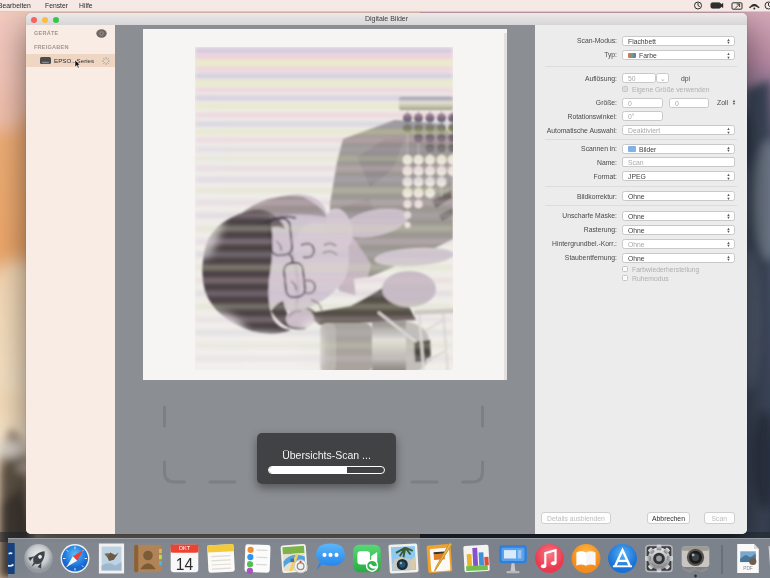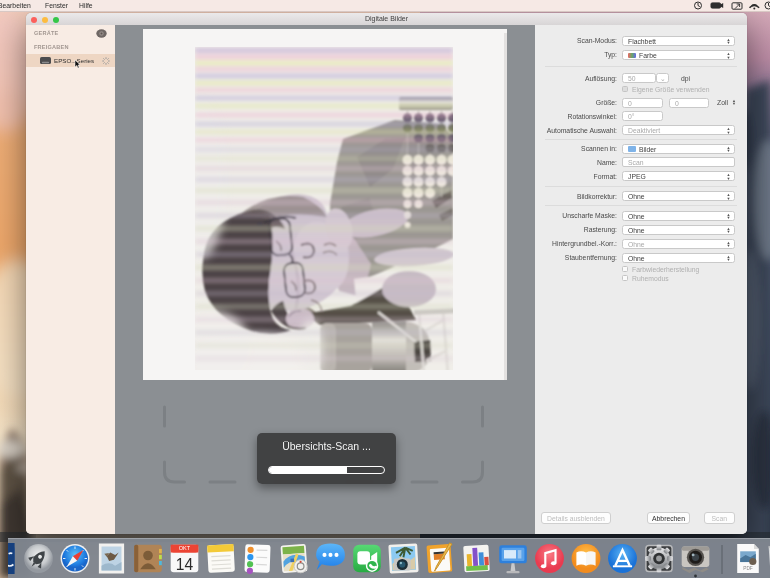--- a/index.html
+++ b/index.html
@@ -370,21 +370,21 @@
           <rect x="52" y="275" width="258" height="5" fill="#d4d8bf" opacity="0.37"></rect>
           <rect x="52" y="288" width="258" height="5" fill="#dbc5d3" opacity="0.34"></rect>
           <rect x="52" y="301" width="258" height="5" fill="#c4bbcc" opacity="0.32"></rect>
           <rect x="52" y="314" width="258" height="5" fill="#d3d7c0" opacity="0.34"></rect>
           <rect x="52" y="327" width="258" height="5" fill="#dbc6d3" opacity="0.32"></rect>
         </g>
       </g>
     </svg>
 
     <div class="abs" style="left:142px;top:408px;width:139px;height:51px;border-radius:5px;background:rgba(62,62,64,.96);box-shadow:0 4px 10px rgba(0,0,0,.4)">
-      <div class="abs" style="width:100%;top:7px;text-align:center;color:#f3f3f3;font-size:10.5px;">Übersichts-Scan ...</div>
+      <div class="abs" style="width:100%;top:16px;text-align:center;color:#f3f3f3;font-size:10.5px;">Übersichts-Scan ...</div>
       <div class="abs" style="left:11px;top:33px;width:117px;height:8px;border:1px solid #fff;border-radius:4px;box-sizing:border-box;">
         <div class="abs" style="left:0;top:0;width:78px;height:6px;background:#fff;border-radius:3px 0 0 3px"></div>
       </div>
     </div>
   </div>
 
   <div class="abs" id="rpanel">
     <div class="lbl" style="top:12px">Scan-Modus:</div>
     <div class="ctl" style="top:10.5px">Flachbett<span class="step">▲<br>▼</span></div>
     <div class="lbl" style="top:26px">Typ:</div>

